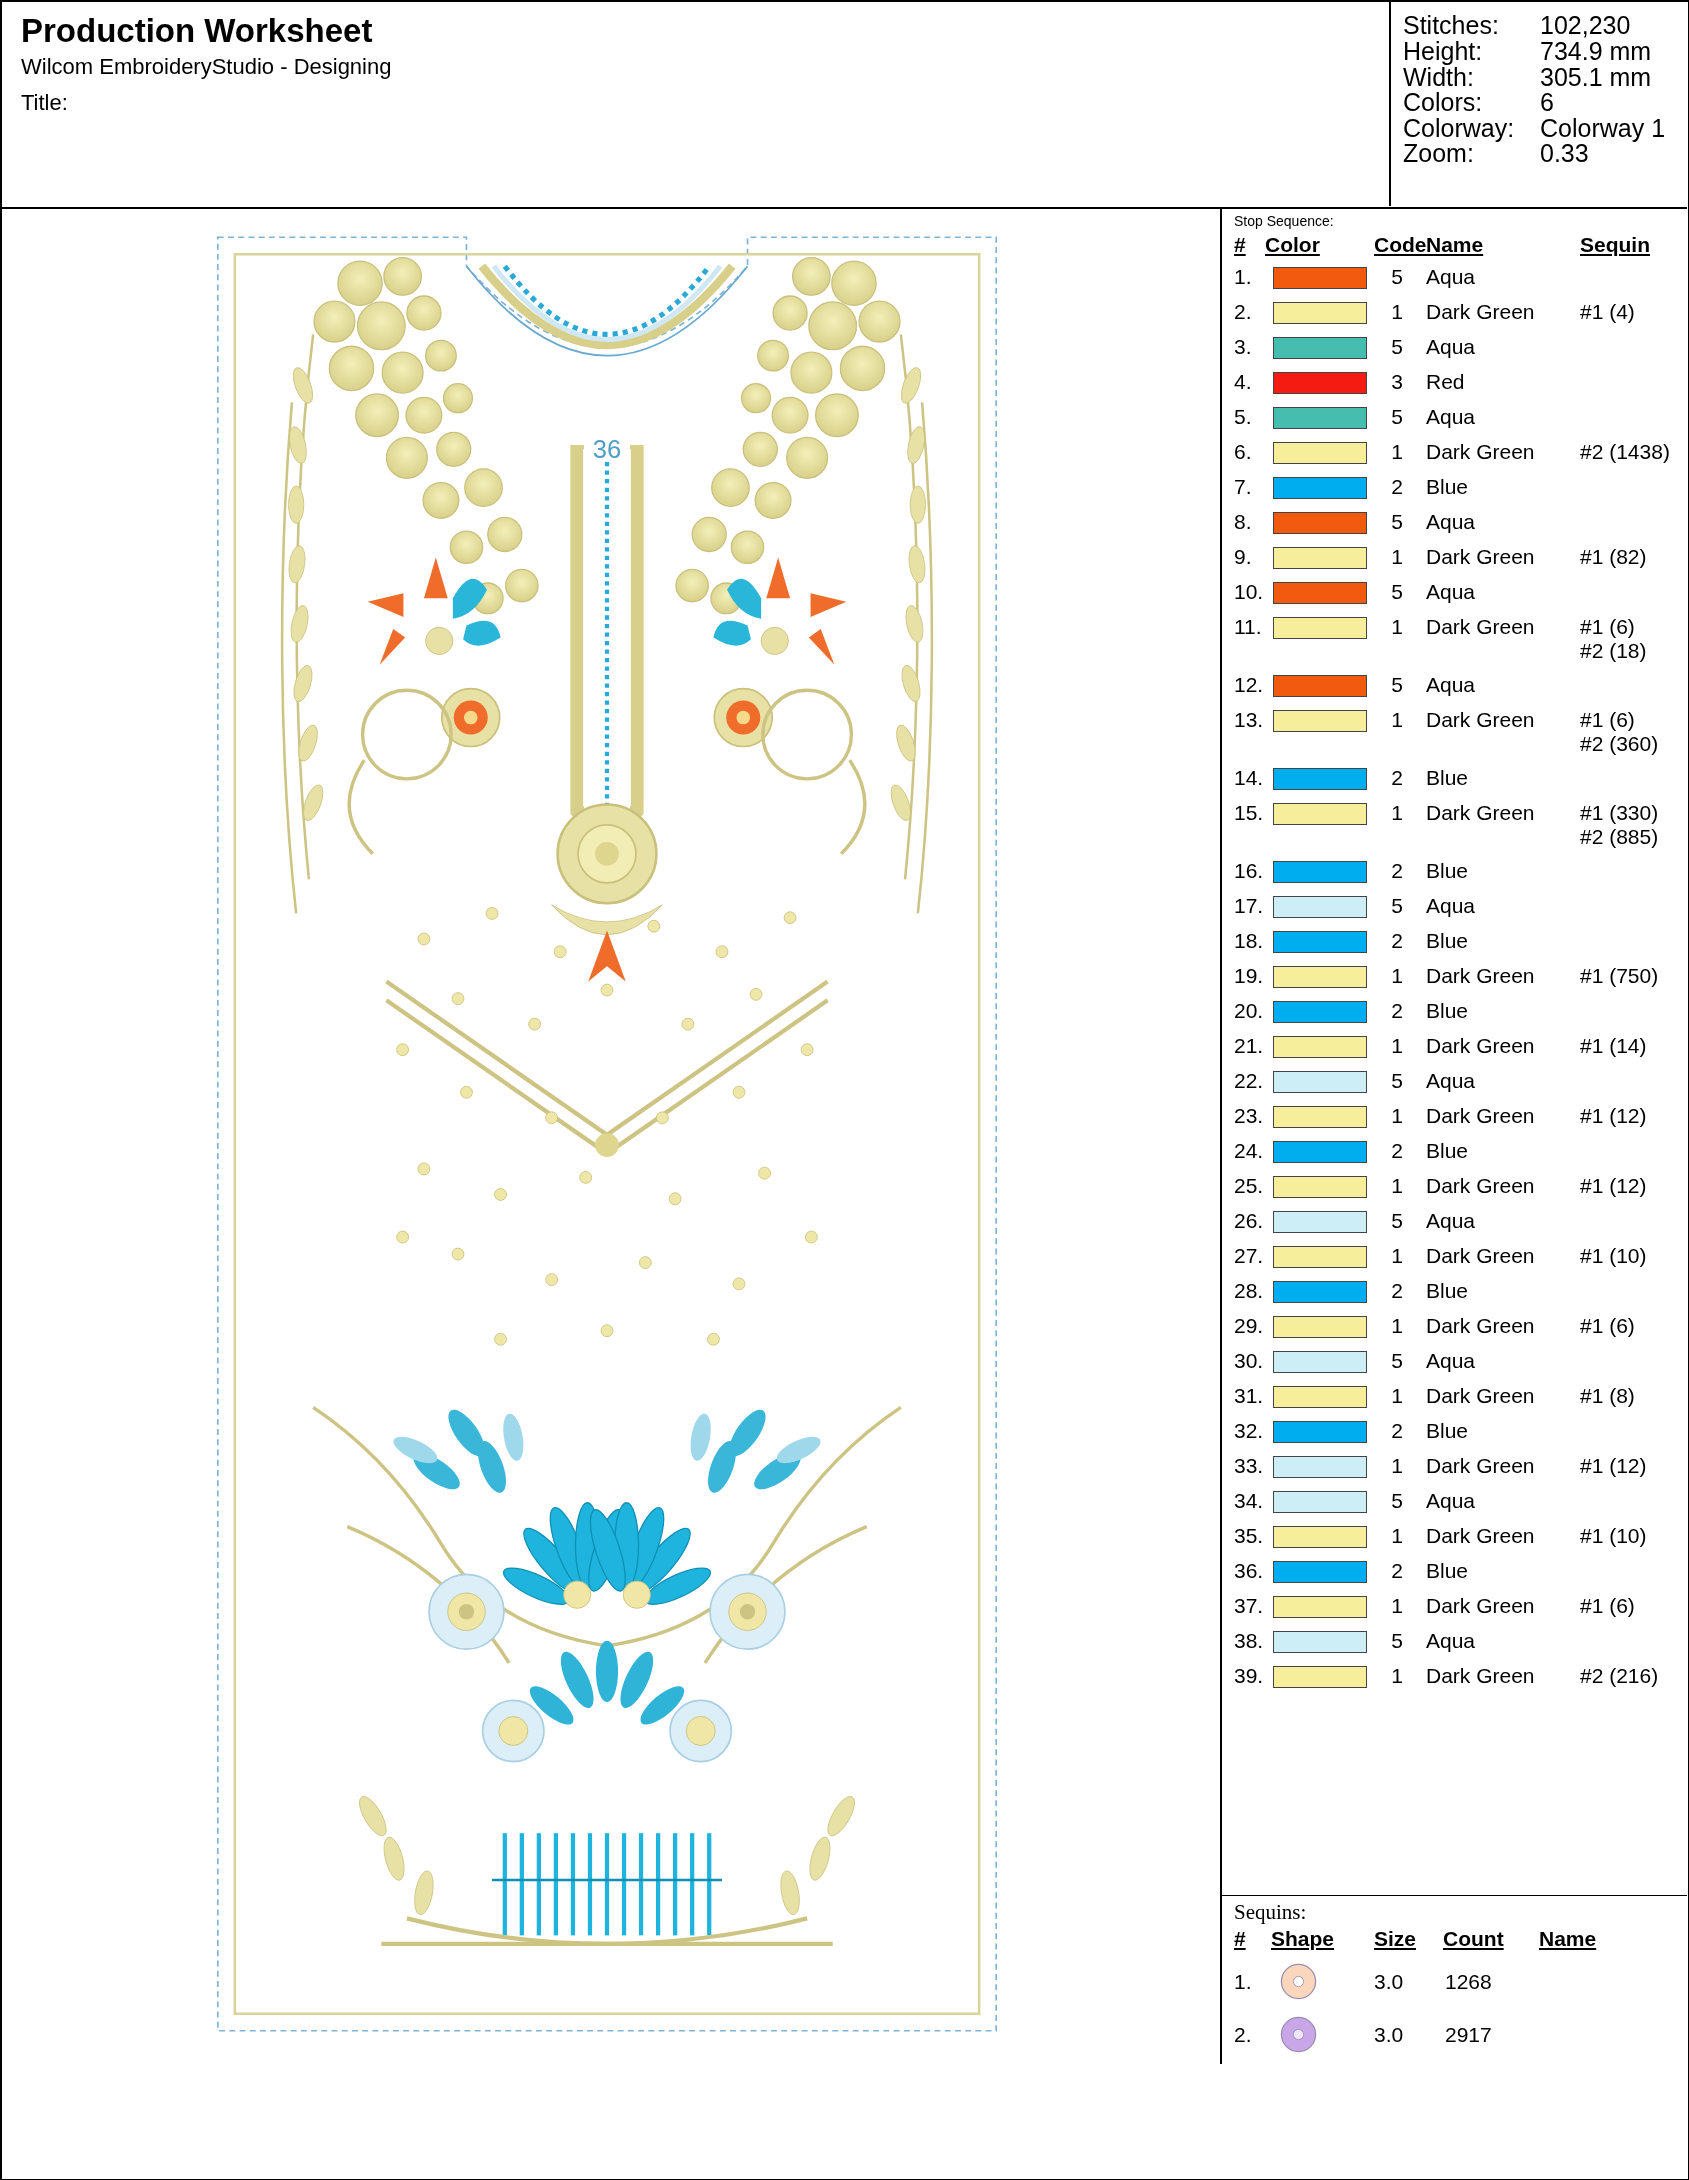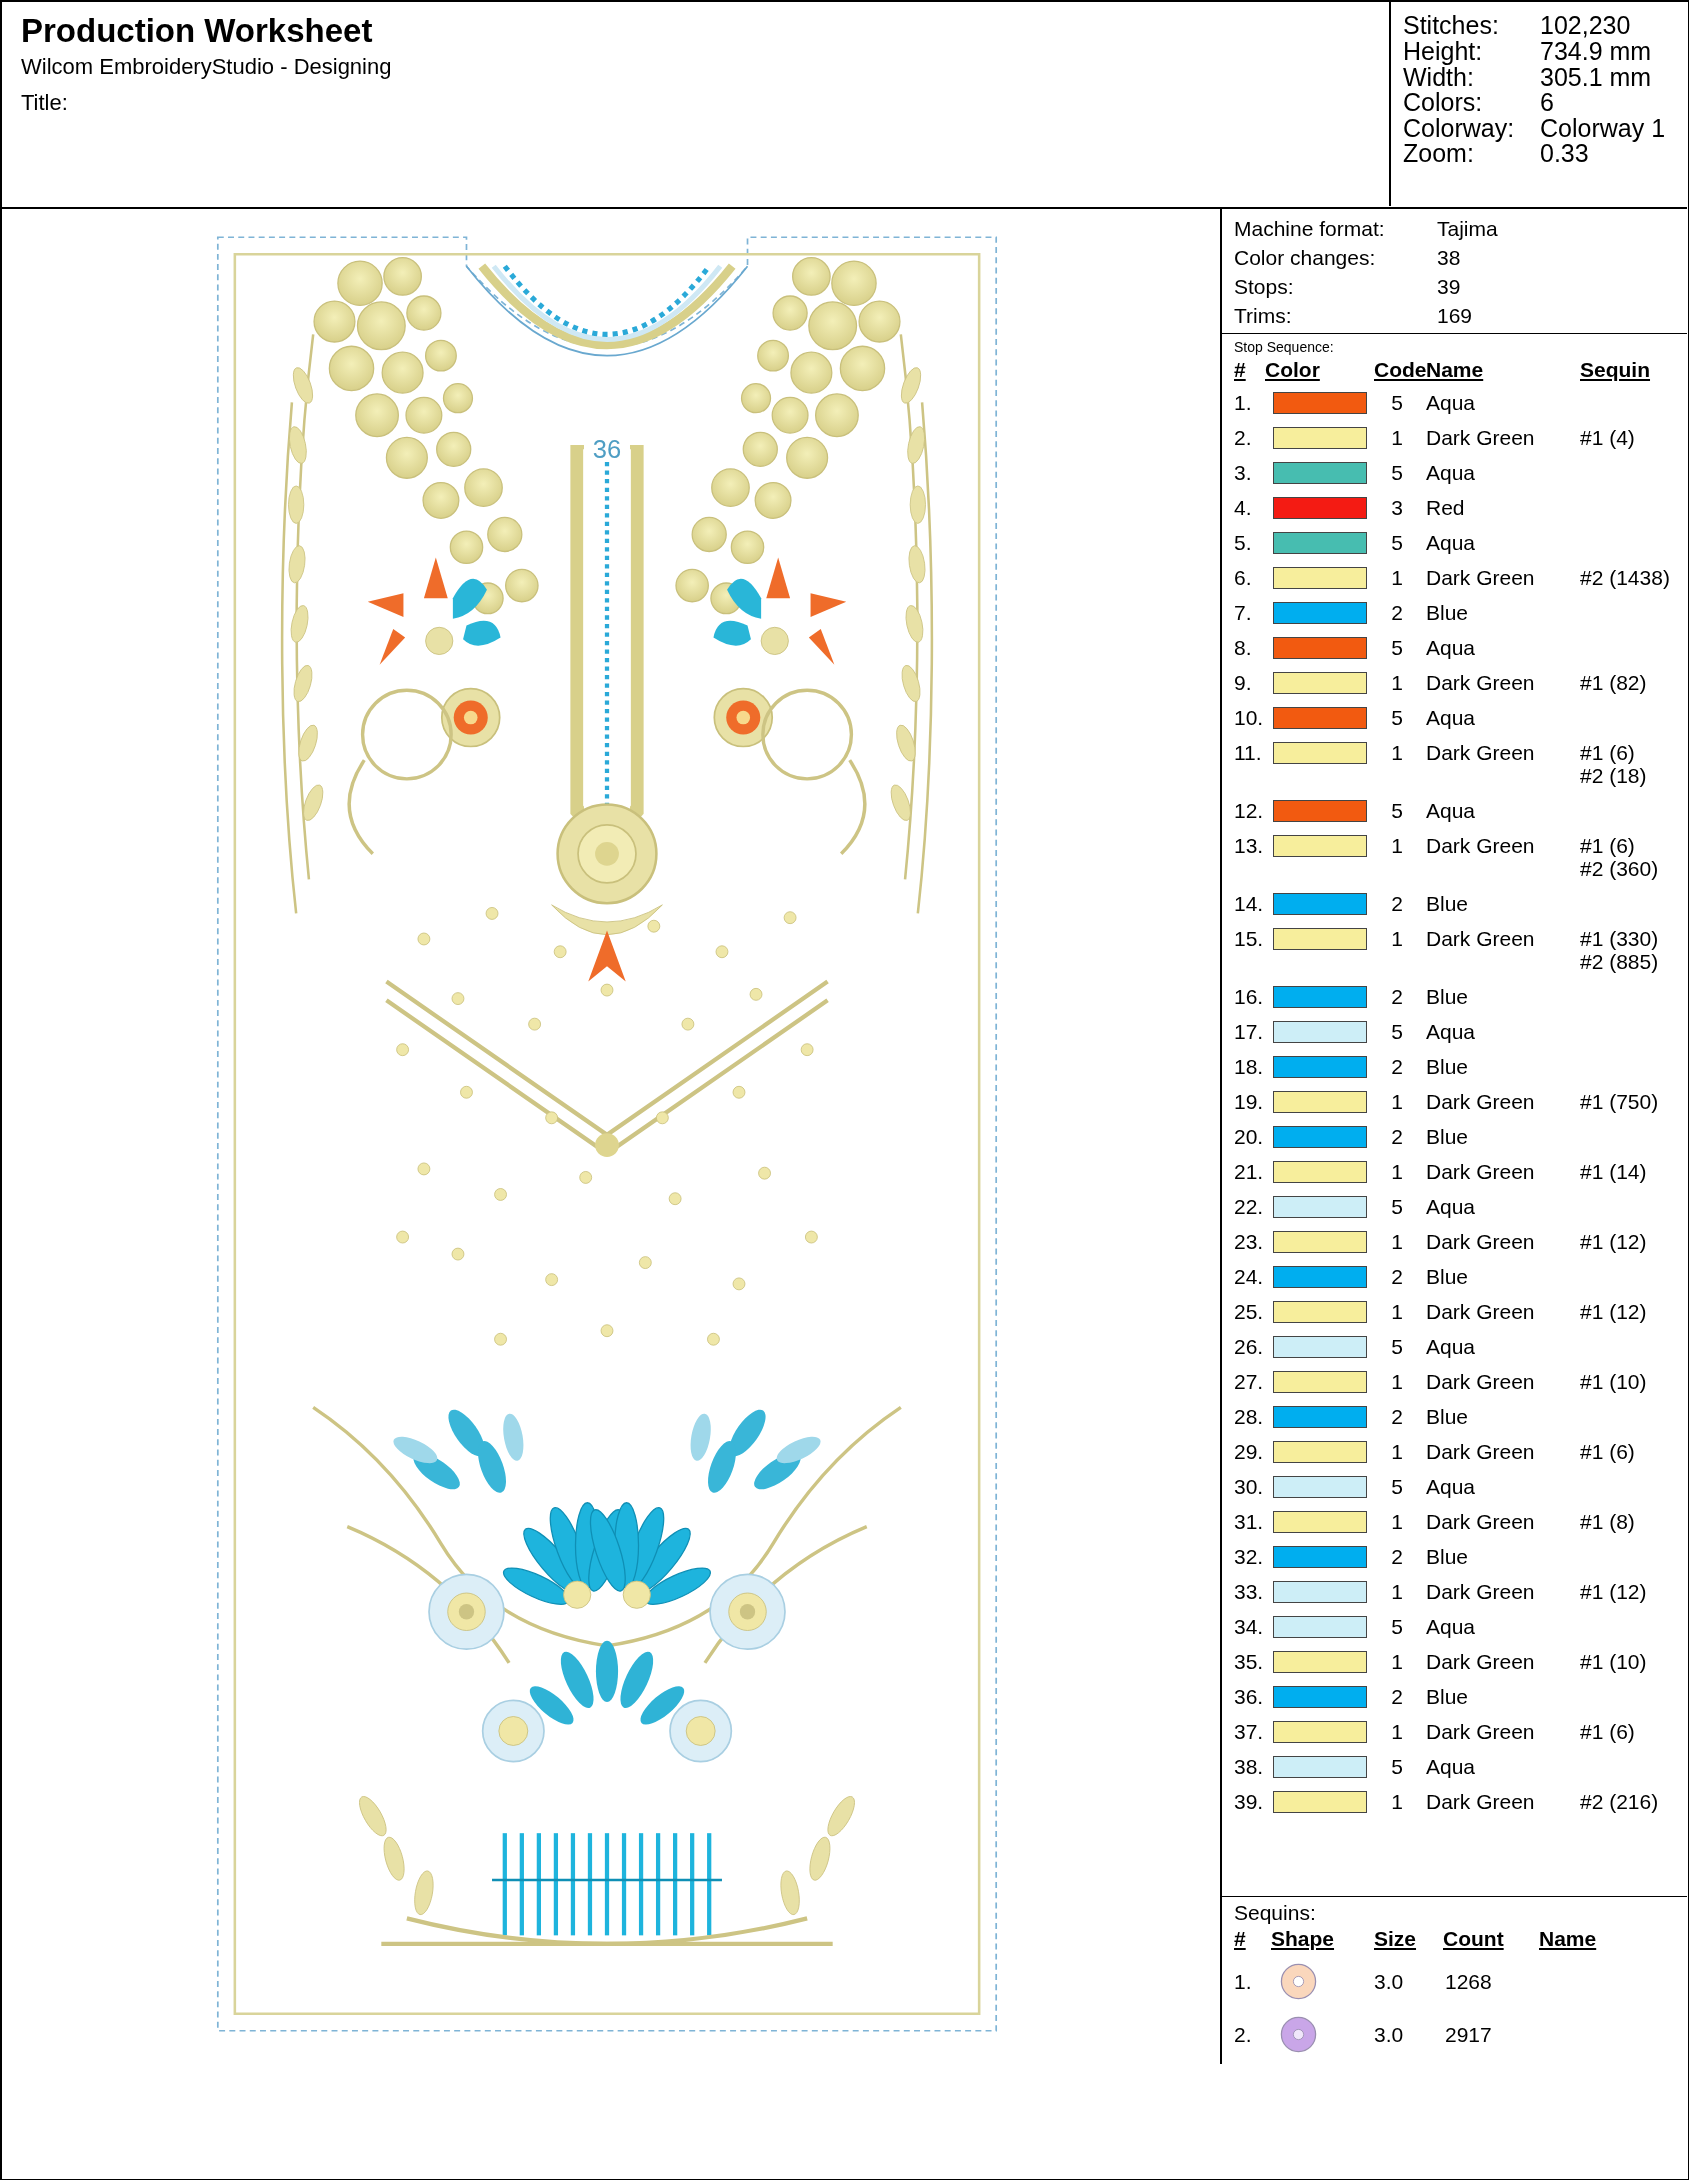--- a/index.html
+++ b/index.html
@@ -168,21 +168,21 @@
 
   
   .sequins-block {
     position: absolute;
     left: 0;
     bottom: 0;
     width: 465px;
     border-top: 1.7px solid #000;
     box-sizing: border-box;
   }
-  .sequins-title { font-size: 21px; padding: 4.3px 0 1.7px 12px; }
+  .sequins-title { font-size: 21px; padding: 4.3px 0 1.7px 12px; font-family: Liberation Serif, serif; }
   .sq-head { position: relative; height: 31px; font-size: 21px; font-weight: bold; padding-left: 12px; }
   .sq-head span { position: absolute; top: 0; text-decoration: underline; }
   .s-num { left: 12px; }
   .s-shape { left: 49px; }
   .s-size { left: 152px; }
   .s-count { left: 221px; }
   .s-name { left: 317px; }
   .sq-row { position: relative; height: 53px; font-size: 21px; padding-left: 12px; }
   .sq-row .num { position: absolute; left: 12px; top: 12px; }
   .sq-row .shape { position: absolute; left: 56px; top: 3.4px; }
@@ -530,38 +530,20 @@
           <ellipse cx="740" cy="1860" rx="10" ry="26" transform="rotate(30 740 1860)"></ellipse>
           <ellipse cx="715" cy="1910" rx="10" ry="26" transform="rotate(15 715 1910)"></ellipse>
           <ellipse cx="680" cy="1950" rx="10" ry="26" transform="rotate(-10 680 1950)"></ellipse>
         </g>
       </svg>
     </div>
   </div>
 
   <div class="right-panel">
 
-    <div class="machine-block">
-      <div class="mrow">
-        <span class="k">Machine format:</span>
-        <span class="v">Tajima</span>
-      </div>
-      <div class="mrow">
-        <span class="k">Color changes:</span>
-        <span class="v">38</span>
-      </div>
-      <div class="mrow">
-        <span class="k">Stops:</span>
-        <span class="v">39</span>
-      </div>
-      <div class="mrow">
-        <span class="k">Trims:</span>
-        <span class="v">169</span>
-      </div>
-    </div>
 
     <div class="stop-seq-title">Stop Sequence:</div>
 
     <div class="seq-head">
       <span class="c-num">#</span>
       <span class="c-color">Color</span>
       <span class="c-code">Code</span>
       <span class="c-name">Name</span>
       <span class="c-seq">Sequin</span>
     </div>

